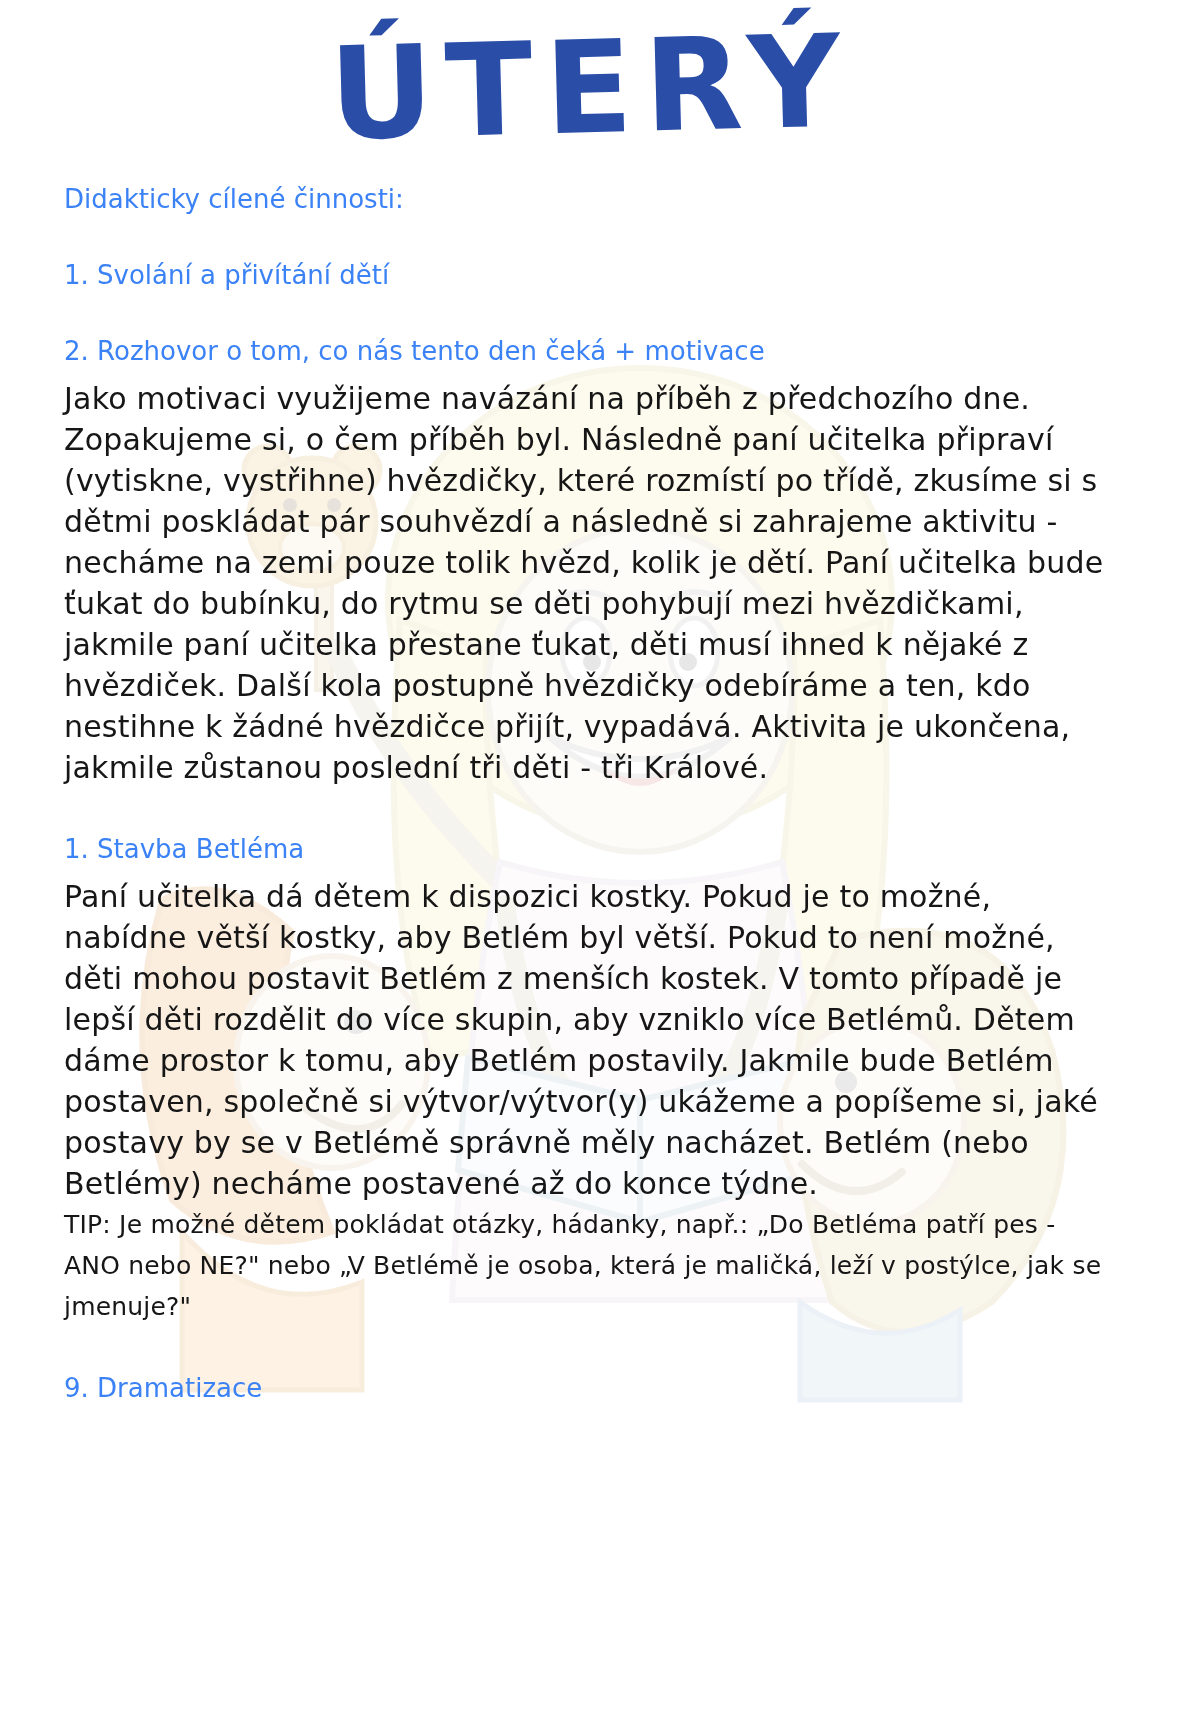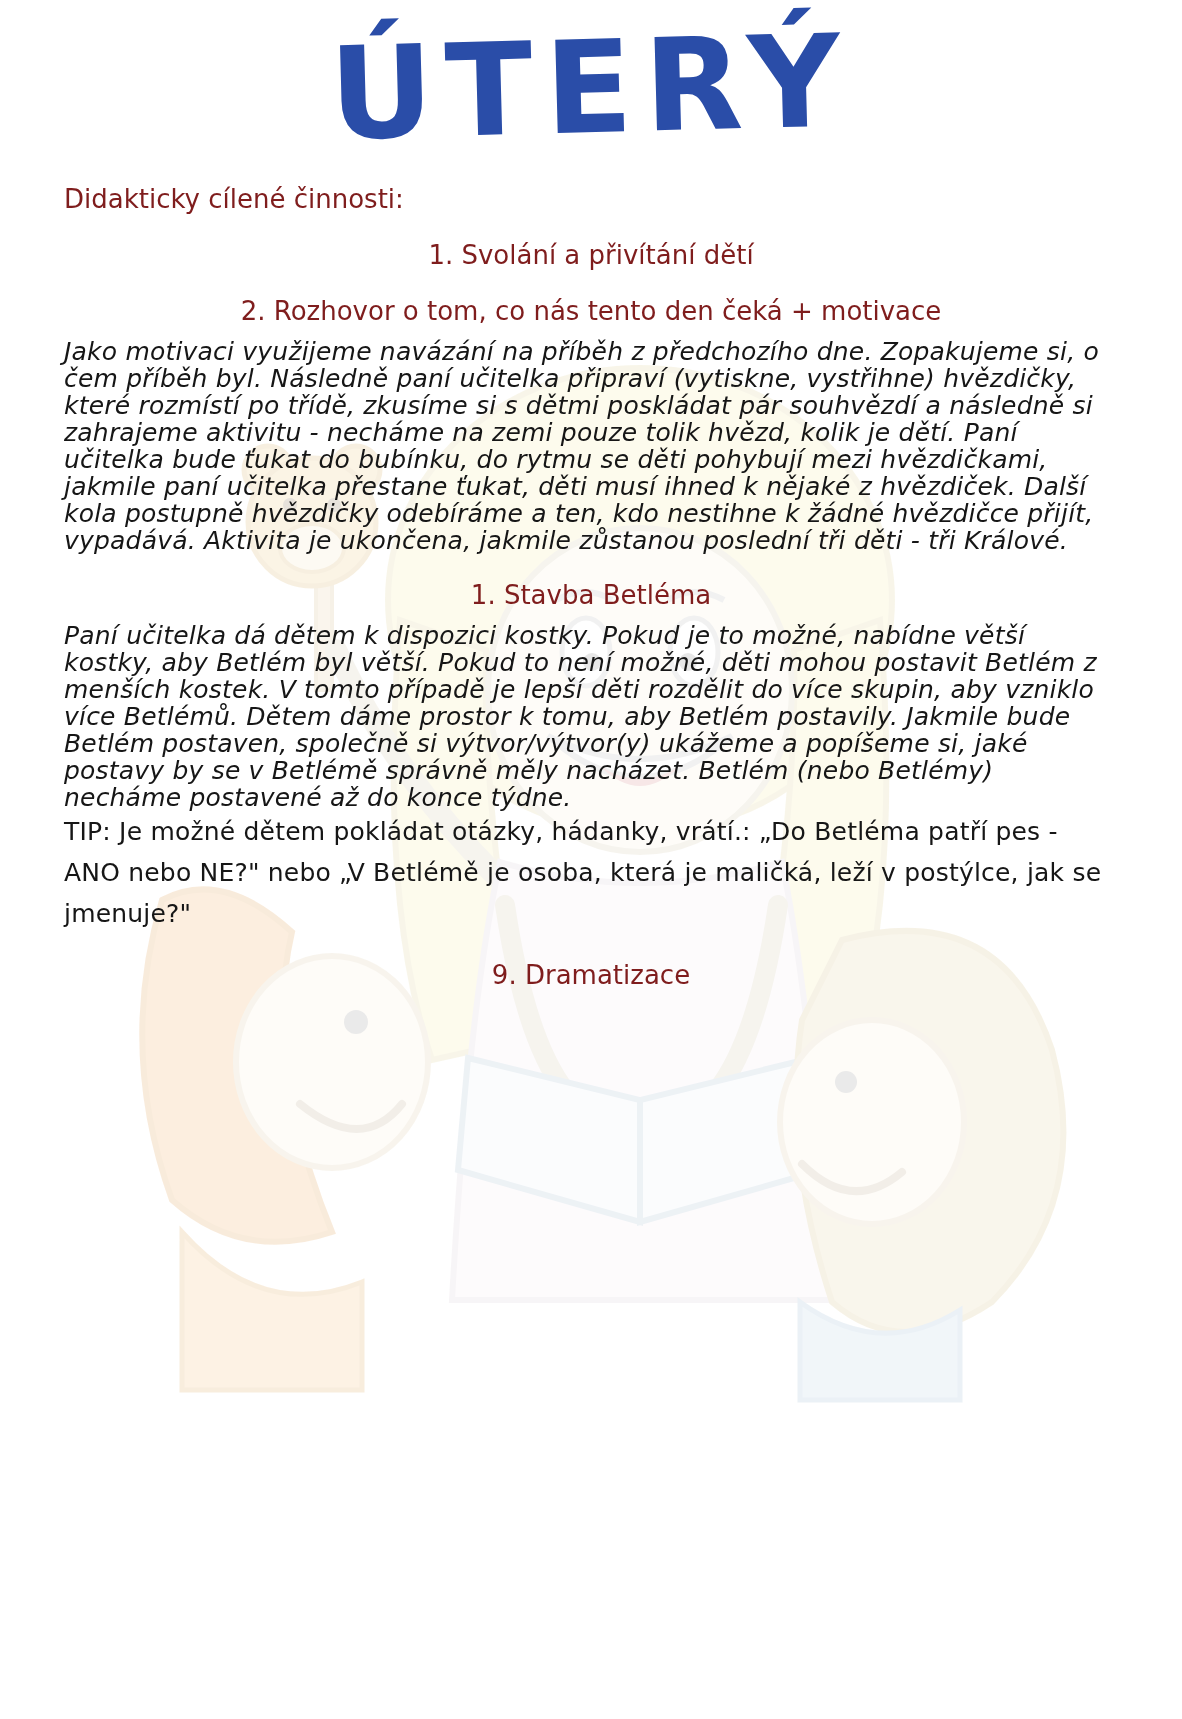--- a/index.html
+++ b/index.html
@@ -27,37 +27,35 @@
     padding-top:8px;
     height:172px;
     text-align:center;
     font-size:128px;
     line-height:160px;
     font-weight:bold;
     letter-spacing:12px;
     color:#2a4da8;
     transform:rotate(-1.5deg);
   }
-  .blue{color:#7f1d1d;}
+  .blue{color:#3b82f6;}
   .intro{
     font-size:26px;
     margin:4px 0 0 0;
   }
   h2.section-heading{
     font-size:26px;
     font-weight:normal;
-    margin:26px 0 0 0;
-    text-align:center;
+    margin:46px 0 0 0;
   }
   p.body-text{
-    font-size:25px;
-    line-height:27px;
+    font-size:30px;
+    line-height:41px;
     margin:12px 0 0 0;
     letter-spacing:0.2px;
-    font-style:italic;
   }
   p.tip-text{
     font-size:25px;
     line-height:41px;
     margin:0;
     letter-spacing:0.2px;
   }
 </style>
 </head>
 <body>
@@ -128,21 +126,21 @@
       <h2 class="section-heading blue">2. Rozhovor o tom, co nás tento den čeká + motivace</h2>
       <p class="body-text">Jako motivaci využijeme navázání na příběh z předchozího dne. Zopakujeme si, o čem příběh byl. Následně paní učitelka připraví (vytiskne, vystřihne) hvězdičky, které rozmístí po třídě, zkusíme si s dětmi poskládat pár souhvězdí a následně si zahrajeme aktivitu - necháme na zemi pouze tolik hvězd, kolik je dětí. Paní učitelka bude ťukat do bubínku, do rytmu se děti pohybují mezi hvězdičkami, jakmile paní učitelka přestane ťukat, děti musí ihned k nějaké z hvězdiček. Další kola postupně hvězdičky odebíráme a ten, kdo nestihne k žádné hvězdičce přijít, vypadává. Aktivita je ukončena, jakmile zůstanou poslední tři děti - tři Králové.</p>
     </section>
 
     <section>
     </section>
 
     <section>
       <h2 class="section-heading blue">1. Stavba Betléma</h2>
       <p class="body-text">Paní učitelka dá dětem k dispozici kostky. Pokud je to možné, nabídne větší kostky, aby Betlém byl větší. Pokud to není možné, děti mohou postavit Betlém z menších kostek. V tomto případě je lepší děti rozdělit do více skupin, aby vzniklo více Betlémů. Dětem dáme prostor k tomu, aby Betlém postavily. Jakmile bude Betlém postaven, společně si výtvor/výtvor(y) ukážeme a popíšeme si, jaké postavy by se v Betlémě správně měly nacházet. Betlém (nebo Betlémy) necháme postavené až do konce týdne.</p>
-      <p class="tip-text">TIP: Je možné dětem pokládat otázky, hádanky, vrátí.: „Do Betléma patří pes - ANO nebo NE?" nebo „V Betlémě je osoba, která je maličká, leží v postýlce, jak se jmenuje?"</p>
+      <p class="tip-text">TIP: Je možné dětem pokládat otázky, hádanky, např.: „Do Betléma patří pes - ANO nebo NE?" nebo „V Betlémě je osoba, která je maličká, leží v postýlce, jak se jmenuje?"</p>
     </section>
 
     <section>
       <h2 class="section-heading blue">9. Dramatizace</h2>
     </section>
 
   </div>
 </div>
 
 </body></html>

